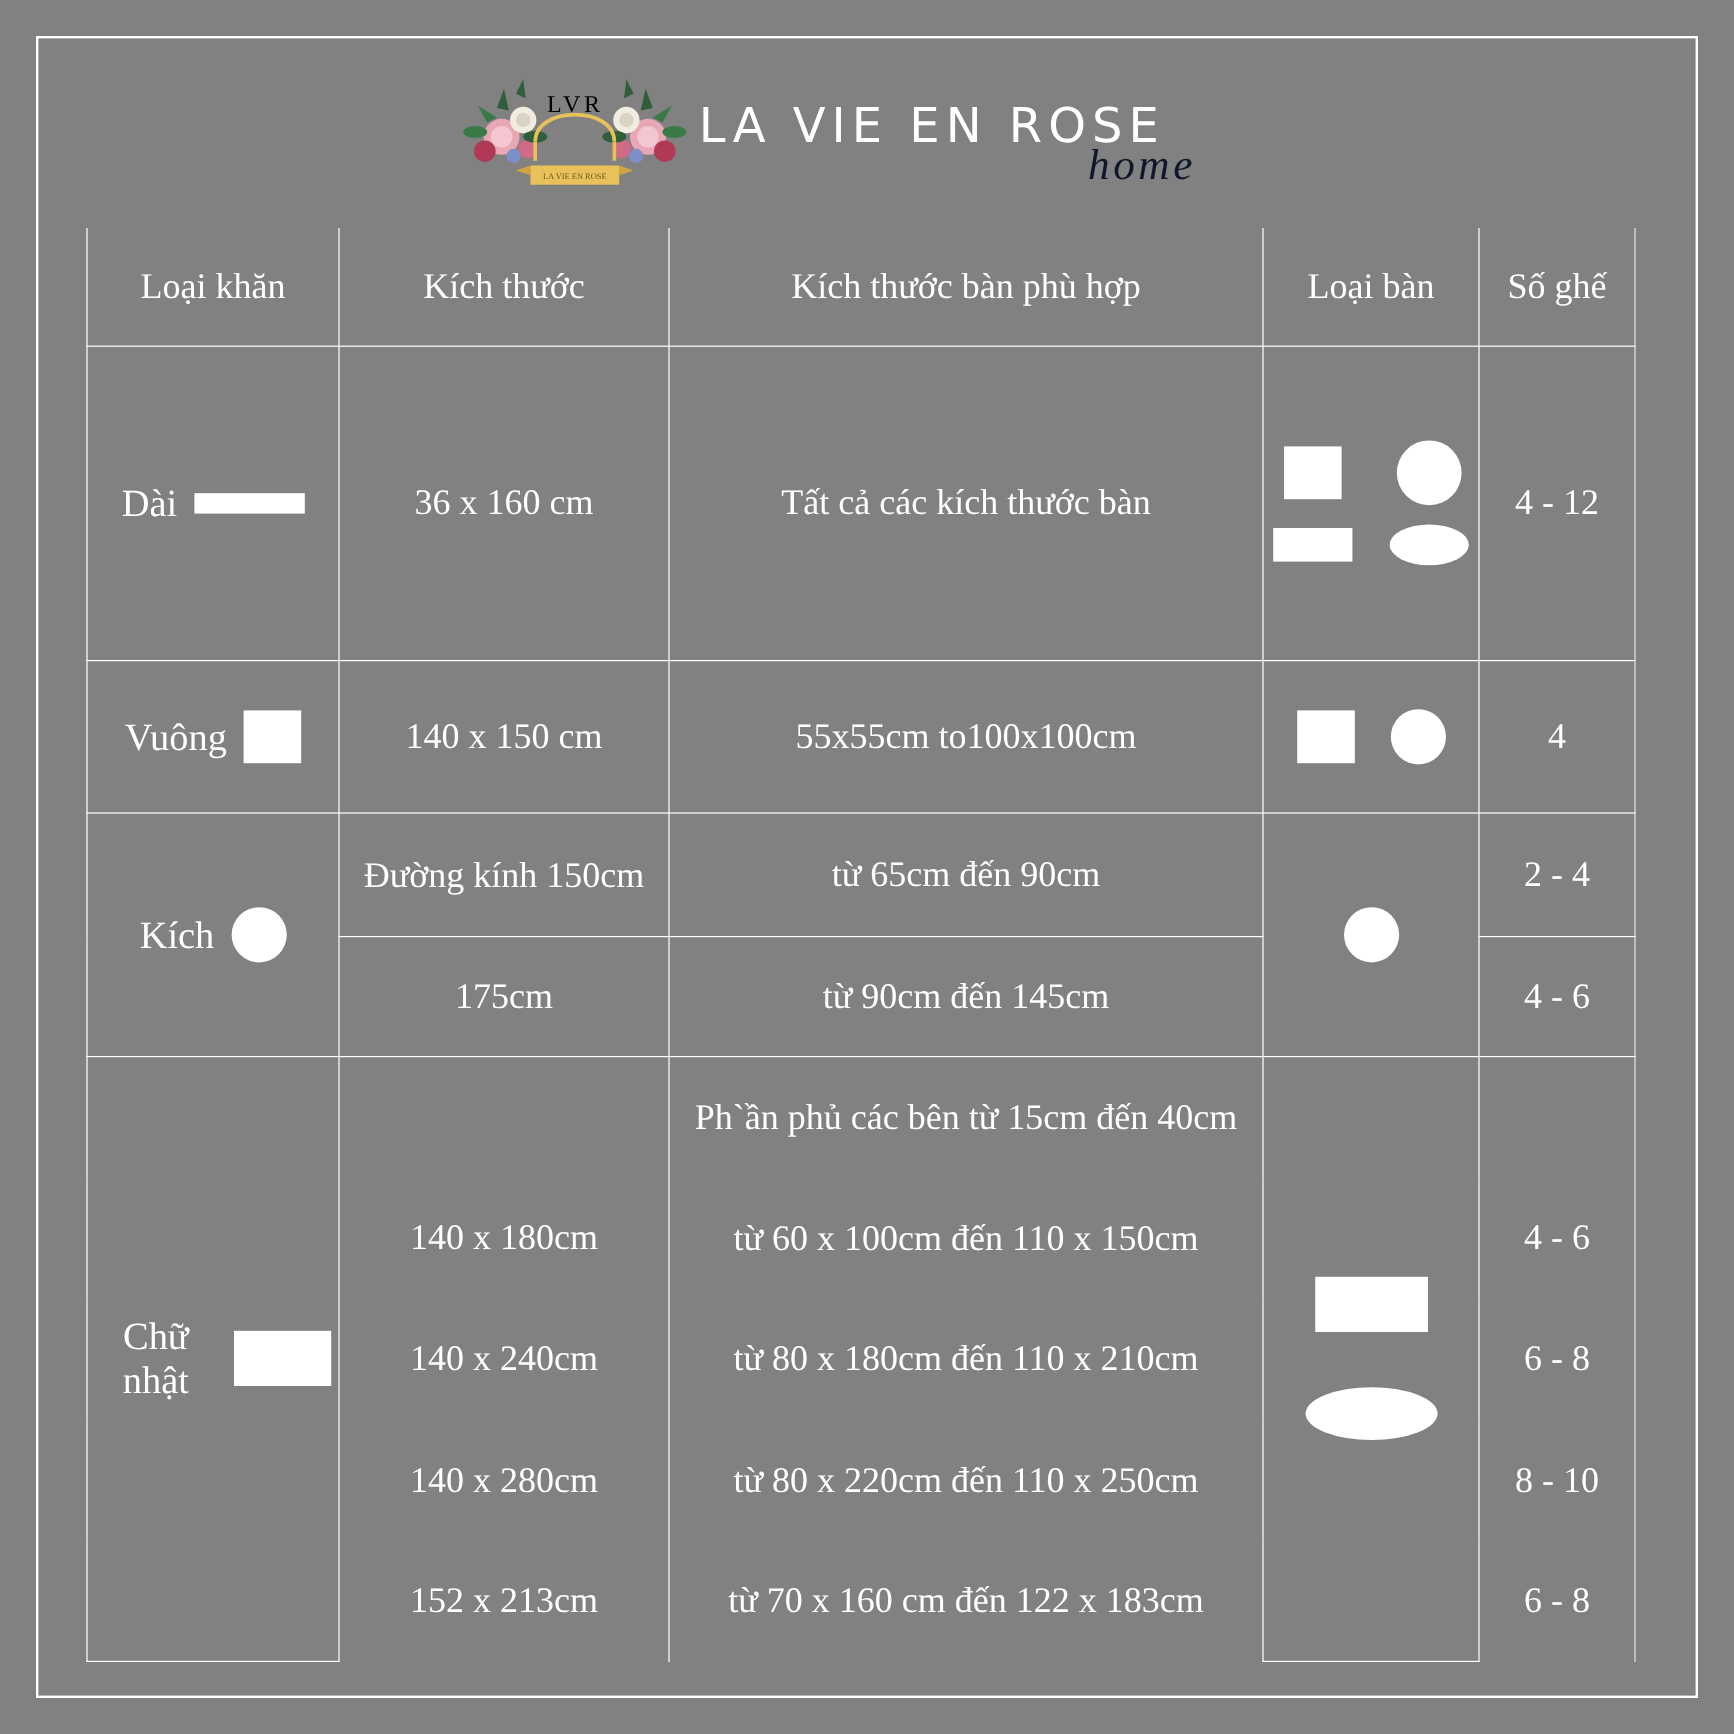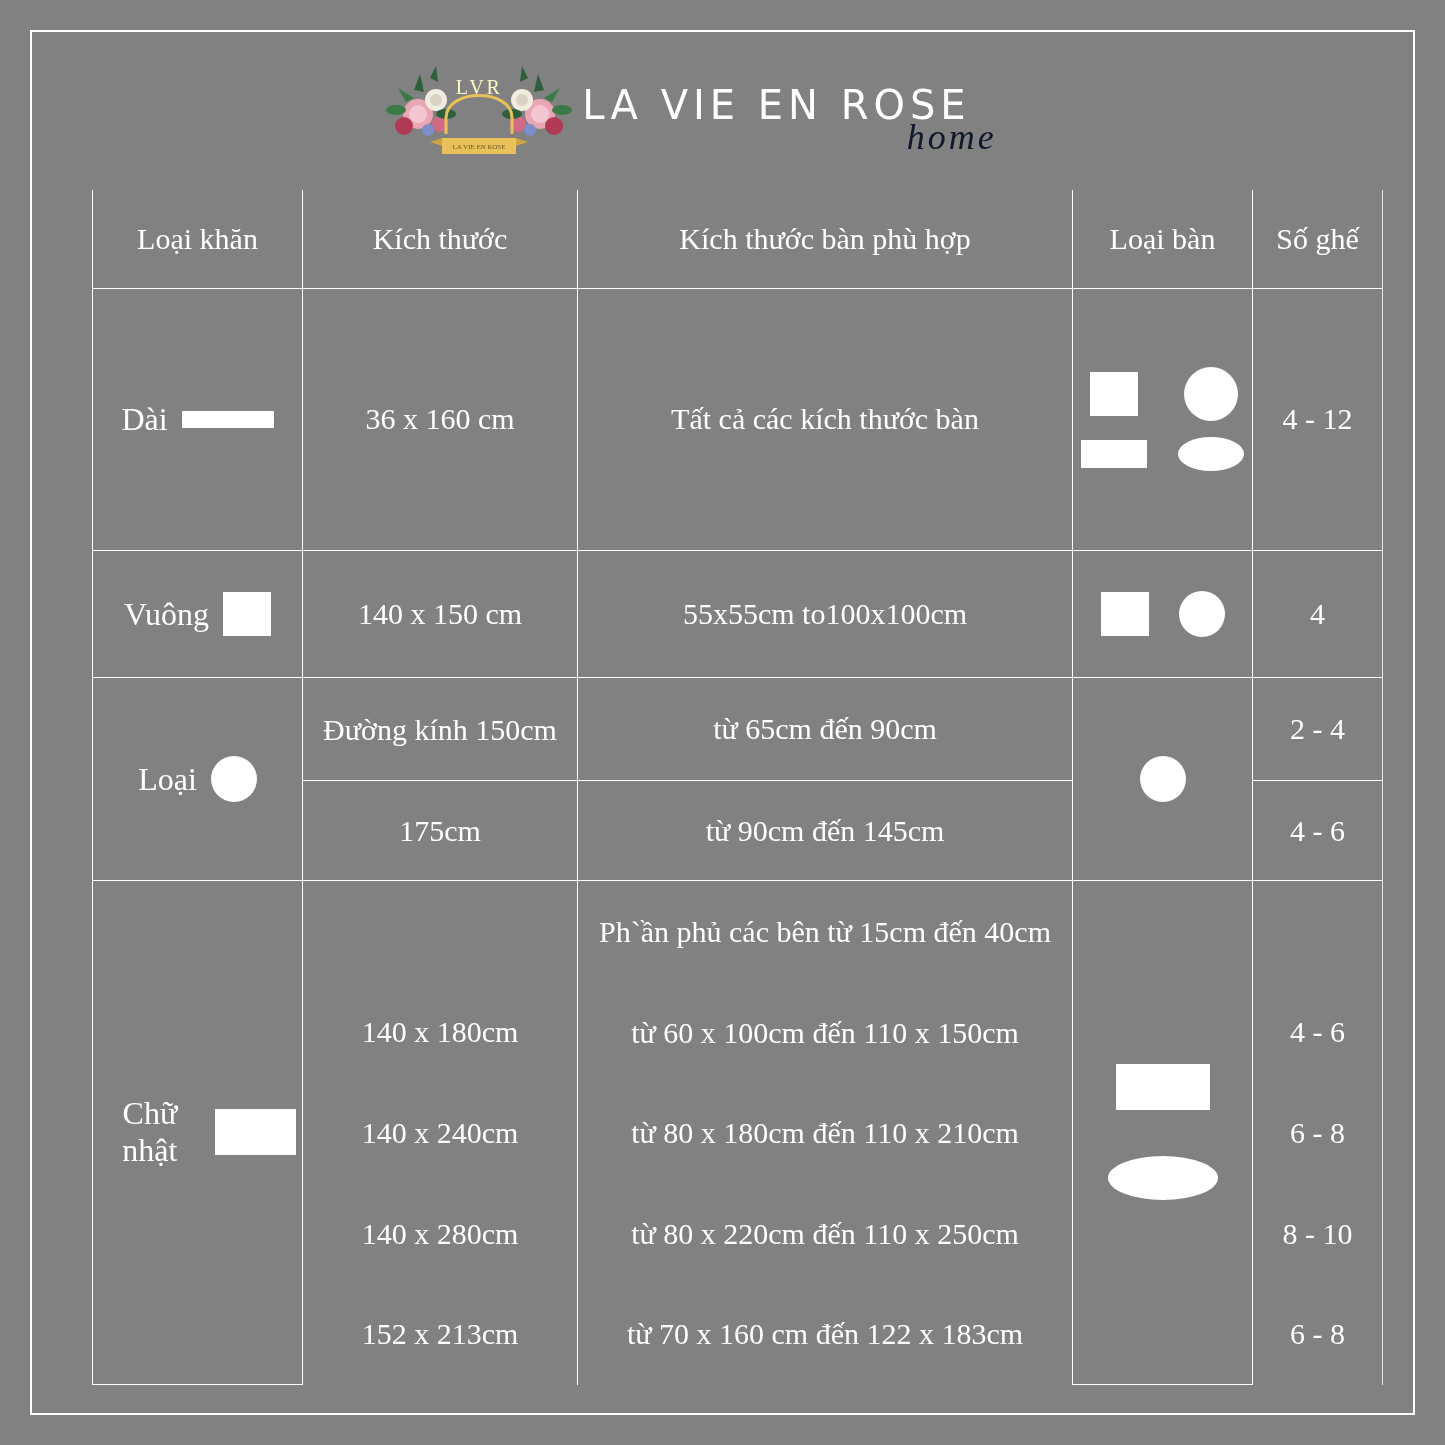--- a/index.html
+++ b/index.html
@@ -54,21 +54,21 @@
   }
   #logo-mark .lvr-text {
     position: absolute;
     left: 0;
     top: 22px;
     width: 190px;
     text-align: center;
     font-family: "Liberation Serif", serif;
     font-size: 20px;
     letter-spacing: 3px;
-    color: #fef9c3;
+    color: #000000;
   }
   #brand-title {
     font-family: "DejaVu Sans", sans-serif;
     font-size: 40px;
     letter-spacing: 5px;
     color: #ffffff;
     position: relative;
     top: -6px;
   }
   #brand-sub {
@@ -78,21 +78,21 @@
     color: #0f172a;
     position: relative;
     top: 26px;
     left: -64px;
     letter-spacing: 3px;
   }
 
   
   #table-wrap {
     position: absolute;
-    left: 92px;
+    left: 72px;
     top: 190px;
     width: 1290px;
     height: 1195px;
   }
   table.spec {
     border-collapse: collapse;
     width: 100%;
     height: 100%;
     table-layout: fixed;
   }
@@ -307,21 +307,21 @@
             <div class="sq"></div>
             <div class="circ"></div>
           </div>
         </td>
         <td>4</td>
       </tr>
 
       <tr>
         <td rowspan="2">
           <div class="cell-stack">
-            <div class="label">Loại</div>
+            <div class="label">Kích</div>
             <div class="circ"></div>
           </div>
         </td>
         <td class="two-line">Đường kính 150cm</td>
         <td>từ 65cm đến 90cm</td>
         <td rowspan="2">
           <div class="shape-row">
             <div class="circ"></div>
           </div>
         </td>

